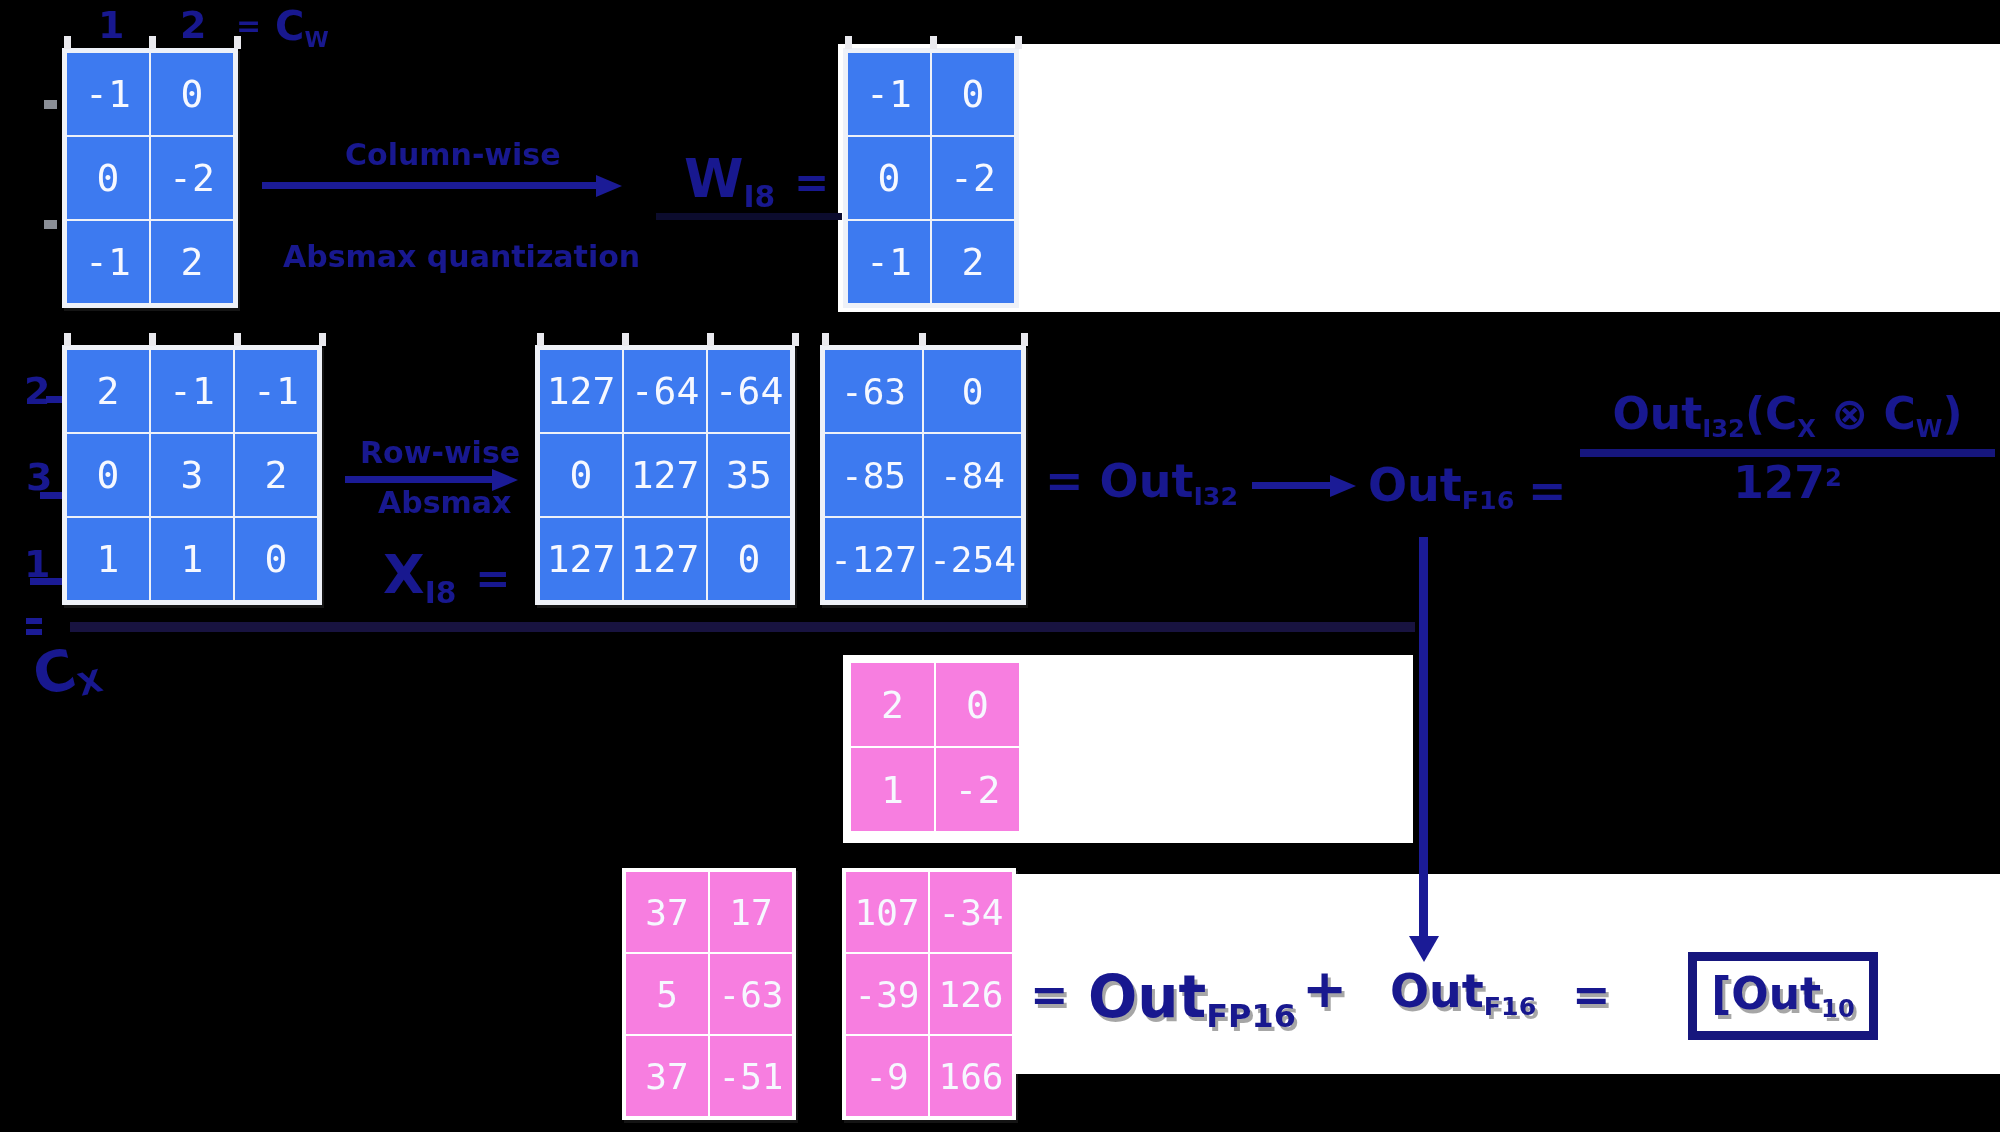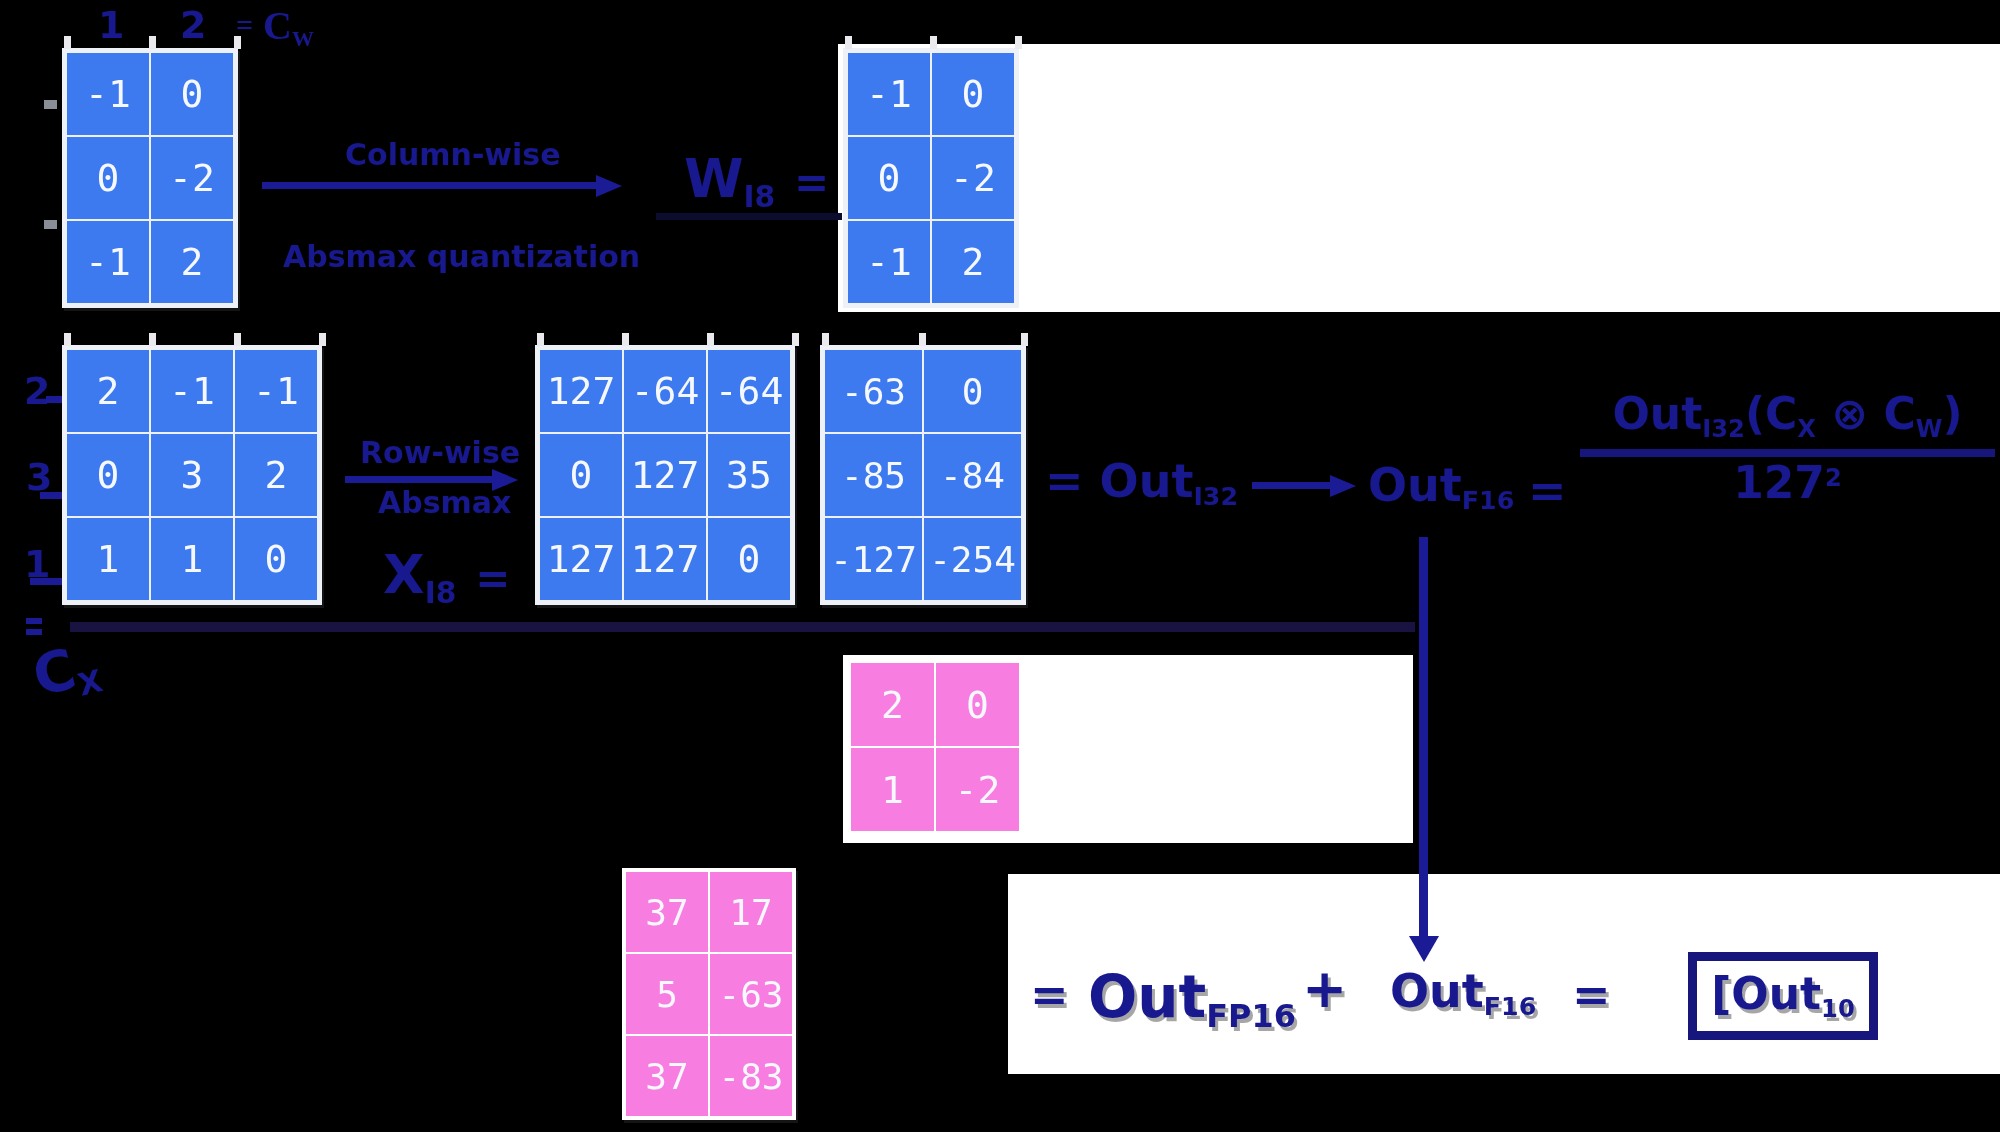--- a/index.html
+++ b/index.html
@@ -58,21 +58,21 @@
 <body>
 
 <div id="canvas">
 
   <div class="white-card" style="left:838px;top:44px;width:1162px;height:268px;"></div>
   <div class="white-card" style="left:843px;top:655px;width:570px;height:188px;"></div>
   <div class="white-card" style="left:1008px;top:874px;width:992px;height:200px;"></div>
 
   <div class="hand" style="left:98px;top:6px;font-size:38px;">1</div>
   <div class="hand" style="left:180px;top:6px;font-size:38px;">2</div>
-  <div class="hand" style="left:236px;top:6px;font-size:40px;font-family:Liberation Serif, serif;">
+  <div class="hand" style="left:236px;top:6px;font-size:40px;">
     <span style="font-size:30px;vertical-align:0.15em;">=</span>
     <span>C</span><span class="sub">W</span>
   </div>
 
   <div class="matrix blue c82 pad5" style="left:62px;top:48px;">
       <div class="m-row">
         <div class="m-cell">-1</div>
         <div class="m-cell">0</div>
       </div>
       <div class="m-row">
@@ -224,21 +224,35 @@
       <div class="m-row">
         <div class="m-cell">37</div>
         <div class="m-cell">17</div>
       </div>
       <div class="m-row">
         <div class="m-cell">5</div>
         <div class="m-cell">-63</div>
       </div>
       <div class="m-row">
         <div class="m-cell">37</div>
-        <div class="m-cell">-83</div>
+        <div class="m-cell">-51</div>
+      </div>
+    </div>
+  <div class="matrix pink c80 pad4" style="left:842px;top:868px;background:#fff;">
+      <div class="m-row">
+        <div class="m-cell">107</div>
+        <div class="m-cell">-34</div>
+      </div>
+      <div class="m-row">
+        <div class="m-cell">-39</div>
+        <div class="m-cell">126</div>
+      </div>
+      <div class="m-row">
+        <div class="m-cell">-9</div>
+        <div class="m-cell">166</div>
       </div>
     </div>
 
   <div class="hand" style="left:1030px;top:972px;font-size:46px;">=</div>
   <div class="hand" style="left:1088px;top:968px;font-size:58px;">
     <span>Out</span><span class="sub">FP16</span>
   </div>
   <div class="hand" style="left:1302px;top:962px;font-size:54px;">+</div>
   <div class="hand" style="left:1390px;top:968px;font-size:46px;">
     <span>Out</span><span class="sub">F16</span>

